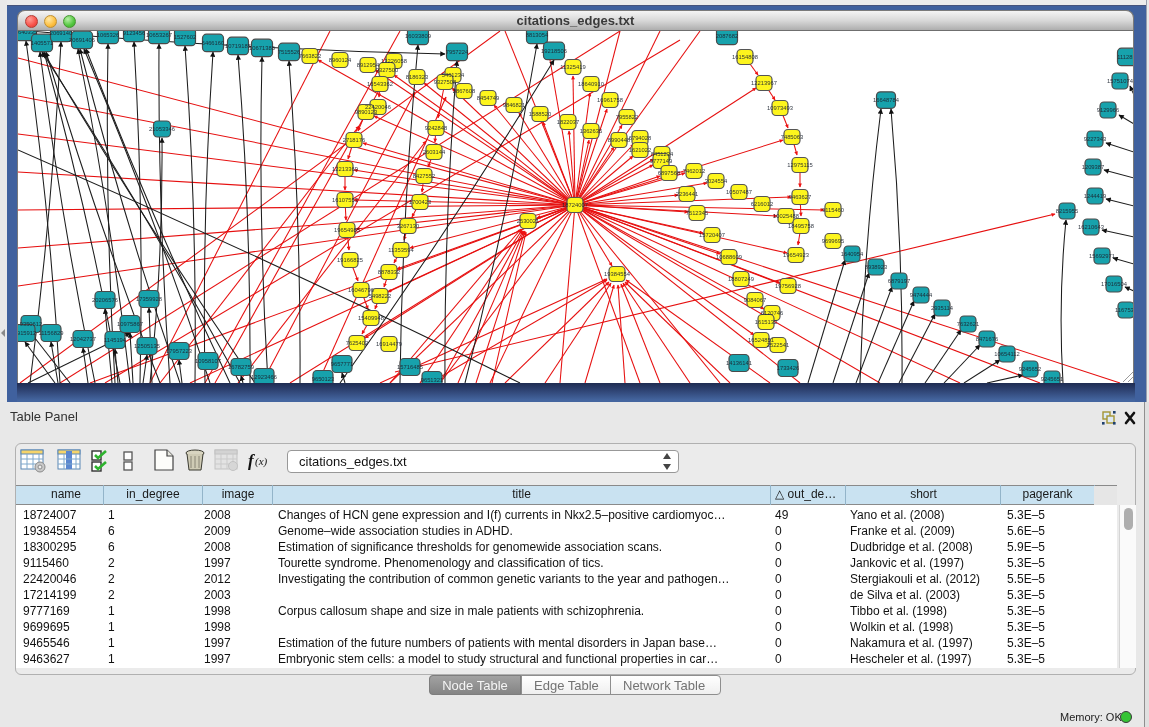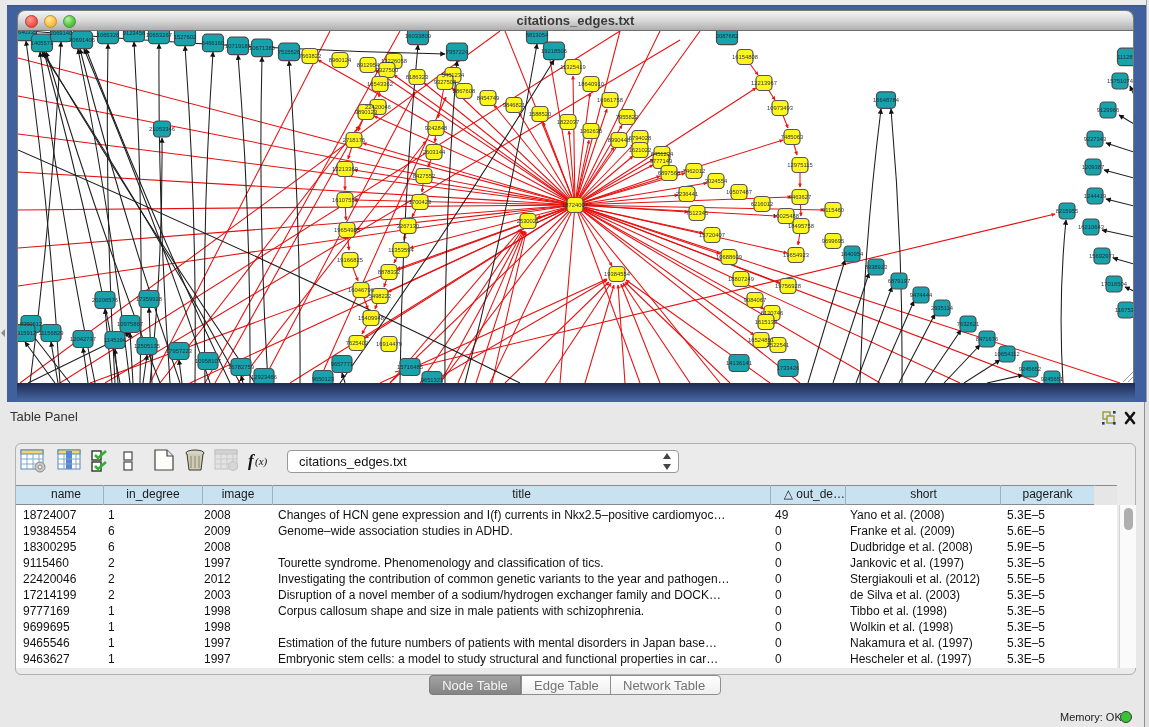--- a/index.html
+++ b/index.html
@@ -581,21 +581,21 @@
 <svg class="abs" style="left:660px;top:452px" width="14" height="19">
 <path d="M7,1 L11,7 L3,7 z" fill="#444"></path>
     <path d="M7,18 L11,12 L3,12 z" fill="#444"></path>
   </svg>
 
 <div id="thead" class="abs"></div>
 <div class="hc" style="left:23px;width:86px">name</div>
 <div class="hc" style="left:104px;width:98px">in_degree</div>
 <div class="hc" style="left:203px;width:70px">image</div>
 <div class="hc" style="left:273px;width:497px">title</div>
-<div class="hc" style="left:772px;width:73px;text-align:right;padding-left:3px">△ out_de…</div>
+<div class="hc" style="left:772px;width:73px;text-align:left;padding-left:3px">△ out_de…</div>
 <div class="hc" style="left:846px;width:155px">short</div>
 <div class="hc" style="left:1001px;width:93px">pagerank</div>
 <div class="hsep" style="left:103px"></div>
 <div class="hsep" style="left:202px"></div>
 <div class="hsep" style="left:272px"></div>
 <div class="hsep" style="left:770px"></div>
 <div class="hsep" style="left:845px"></div>
 <div class="hsep" style="left:1000px"></div>
 <div class="hsep" style="left:1094px"></div>
 <div class="abs" style="left:1094px;top:486px;width:23px;height:19px;background:#e6e6e6"></div>
@@ -615,20 +615,21 @@
     <span style="left:204px">2009</span>
 <span style="left:278px;width:488px;overflow:hidden">Genome–wide association studies in ADHD.</span>
     <span style="left:775px">0</span>
     <span style="left:850px">Franke et al. (2009)</span>
 <span style="left:1007px">5.6E–5</span>
   </div>
 <div class="row" style="top:539px">
 <span style="left:23px">18300295</span>
     <span style="left:108px">6</span>
     <span style="left:204px">2008</span>
+<span style="left:278px;width:488px;overflow:hidden">Estimation of significance thresholds for genomewide association scans.</span>
     <span style="left:775px">0</span>
     <span style="left:850px">Dudbridge et al. (2008)</span>
 <span style="left:1007px">5.9E–5</span>
   </div>
 <div class="row" style="top:555px">
 <span style="left:23px">9115460</span>
     <span style="left:108px">2</span>
     <span style="left:204px">1997</span>
 <span style="left:278px;width:488px;overflow:hidden">Tourette syndrome. Phenomenology and classification of tics.</span>
     <span style="left:775px">0</span>
@@ -641,21 +642,20 @@
     <span style="left:204px">2012</span>
 <span style="left:278px;width:488px;overflow:hidden">Investigating the contribution of common genetic variants to the year and pathogen…</span>
     <span style="left:775px">0</span>
     <span style="left:850px">Stergiakouli et al. (2012)</span>
 <span style="left:1007px">5.5E–5</span>
   </div>
 <div class="row" style="top:587px">
 <span style="left:23px">17214199</span>
     <span style="left:108px">2</span>
     <span style="left:204px">2003</span>
-<span style="left:278px;width:488px;overflow:hidden">Disruption of a novel member of a sodium/hydrogen exchanger family and DOCK…</span>
     <span style="left:775px">0</span>
     <span style="left:850px">de Silva et al. (2003)</span>
 <span style="left:1007px">5.3E–5</span>
   </div>
 <div class="row" style="top:603px">
 <span style="left:23px">9777169</span>
     <span style="left:108px">1</span>
     <span style="left:204px">1998</span>
 <span style="left:278px;width:488px;overflow:hidden">Corpus callosum shape and size in male patients with schizophrenia.</span>
     <span style="left:775px">0</span>

